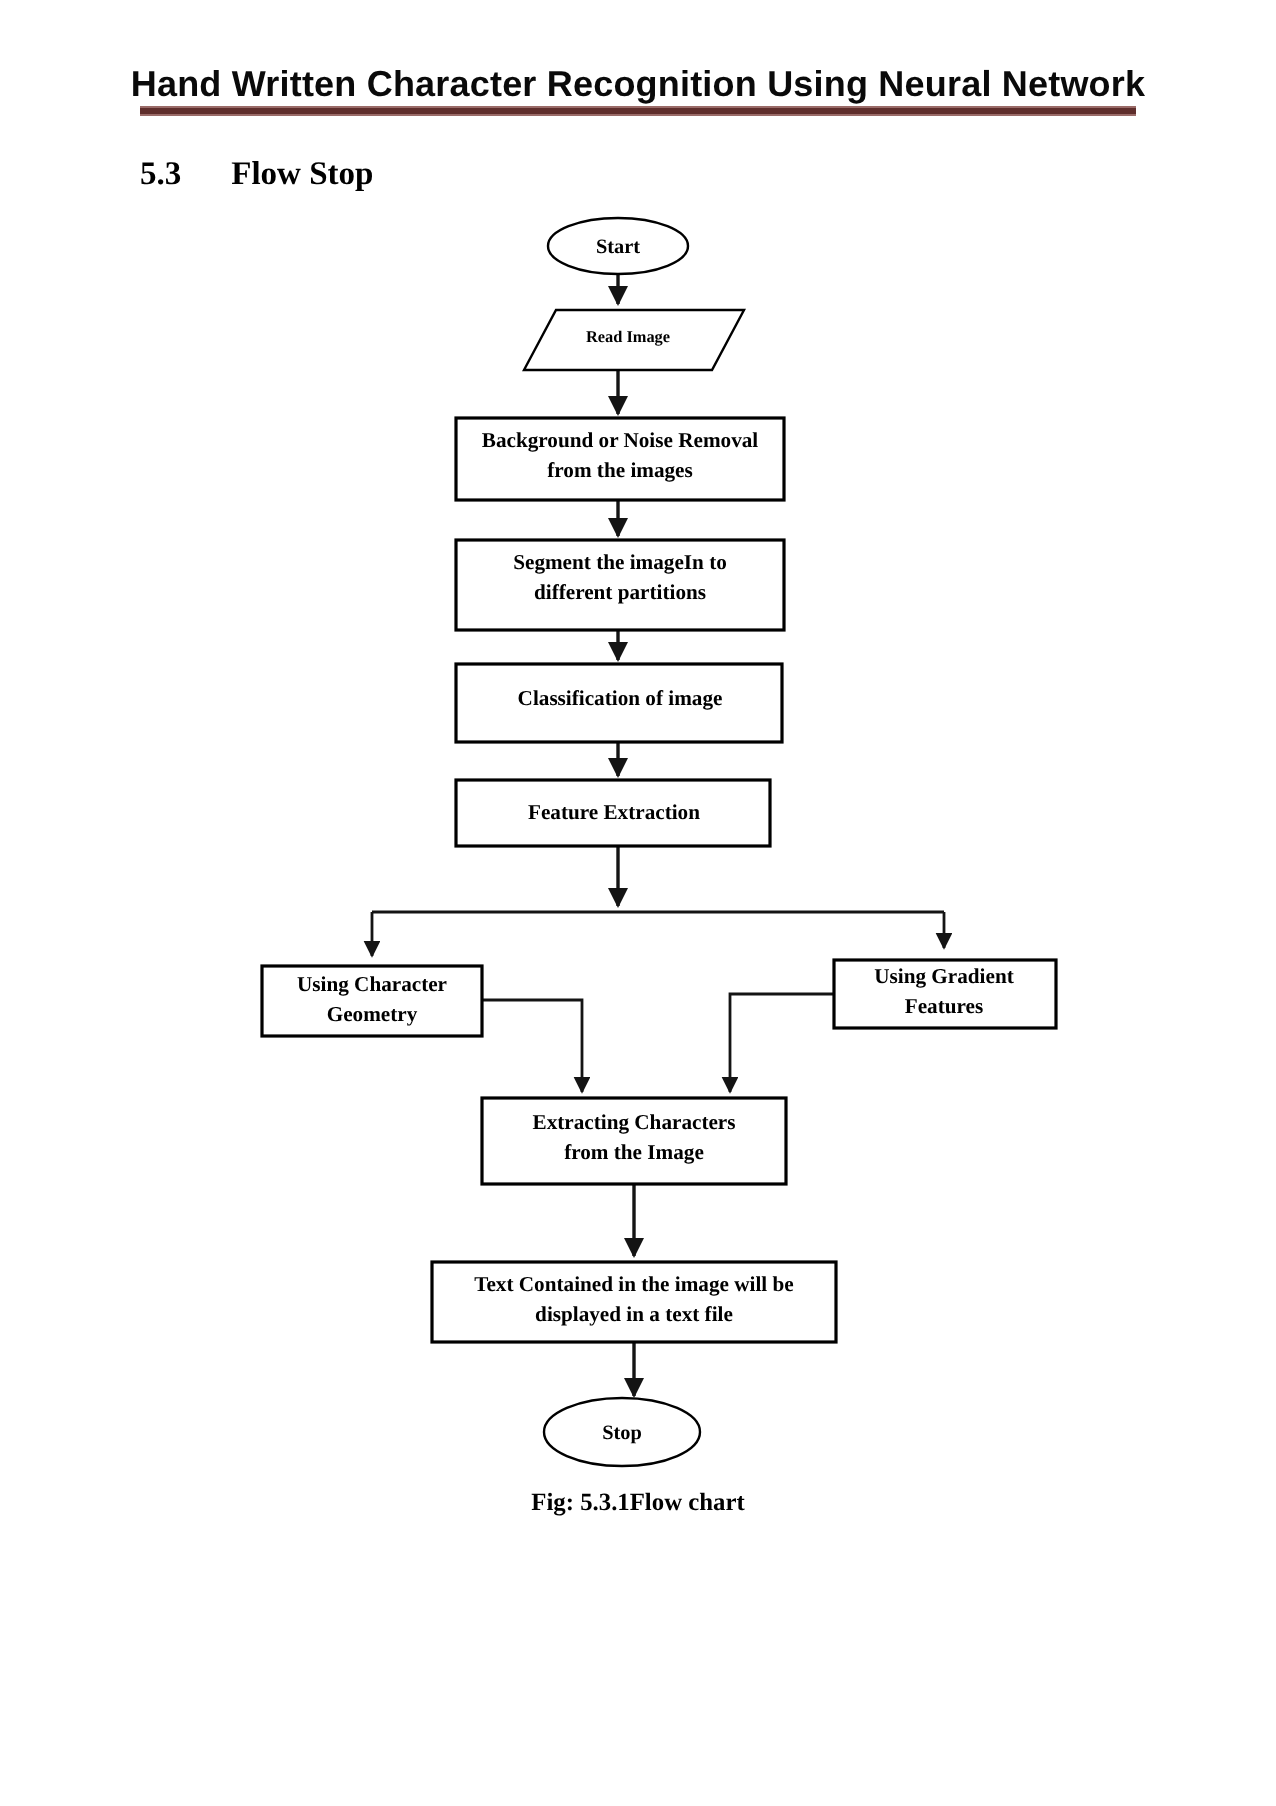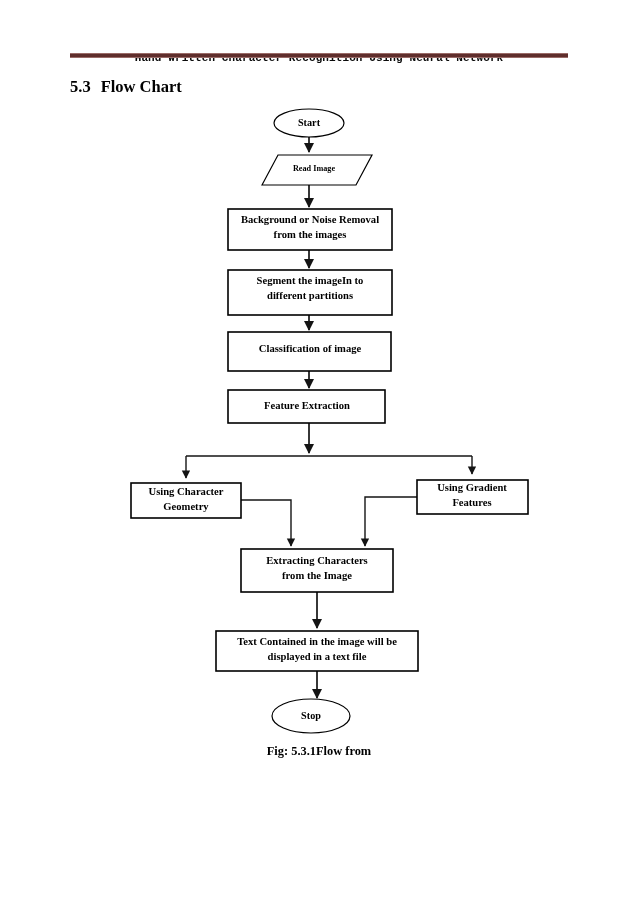--- a/index.html
+++ b/index.html
@@ -18,27 +18,26 @@
 
   
   #page-header {
     position: absolute;
     left: 0;
     top: 32px;
     width: 638px;
     text-align: center;
   }
   #header-title {
-    font-family: Liberation Mono, monospace;
-    font-weight: bold;
-    font-size: 11px;
+    font-family: Liberation Sans, sans-serif;
+    font-weight: bold;
+    font-size: 18px;
     letter-spacing: 0.1px;
     color: #0a0a0a;
     white-space: nowrap;
-    margin-top: 20px;
   }
   #header-rule {
     position: absolute;
     left: 70px;
     top: 53px;
     width: 498px;
     height: 5px;
     background: #5f2e2c;
     border-top: 1px solid #9a6b68;
     border-bottom: 1px solid #9a6b68;
@@ -47,21 +46,21 @@
 
   
   #section-heading {
     position: absolute;
     left: 70px;
     top: 77px;
     font-weight: bold;
     font-size: 16.5px;
     white-space: nowrap;
   }
-  #section-heading .sec-num { margin-right: 10px; }
+  #section-heading .sec-num { margin-right: 25px; }
 
   
   #flowchart {
     position: absolute;
     left: 0;
     top: 100px;
     width: 530px;
     height: 660px;
   }
   #flowchart svg { display: block; }
@@ -106,21 +105,21 @@
 </style>
 </head>
 <body>
 
 <div id="page-header">
   <div id="header-title">Hand Written Character Recognition Using Neural Network</div>
 </div>
 <div id="header-rule"></div>
 
 <div id="section-heading">
-  <span class="sec-num">5.3</span><span>Flow Chart</span>
+  <span class="sec-num">5.3</span><span>Flow Stop</span>
 </div>
 
 <div id="flowchart">
   <svg width="638" height="660" viewBox="0 0 638 660" xmlns="http://www.w3.org/2000/svg">
     <defs>
       <marker id="arrow" markerWidth="8" markerHeight="8" refX="5.4" refY="3" orient="auto" markerUnits="strokeWidth">
         <path d="M0,0 L6,3 L0,6 z" fill="#141414"></path>
       </marker>
     </defs>
 
@@ -199,13 +198,13 @@
       <text class="node-label" x="317" y="558">displayed in a text file</text>
     </g>
 
     <g>
       <ellipse class="node-shape thin" cx="311" cy="616" rx="39" ry="17"></ellipse>
       <text class="node-label term" x="311" y="617">Stop</text>
     </g>
   </svg>
 </div>
 
-<div id="figure-caption">Fig: 5.3.1Flow from</div>
+<div id="figure-caption">Fig: 5.3.1Flow chart</div>
 
 </body></html>

